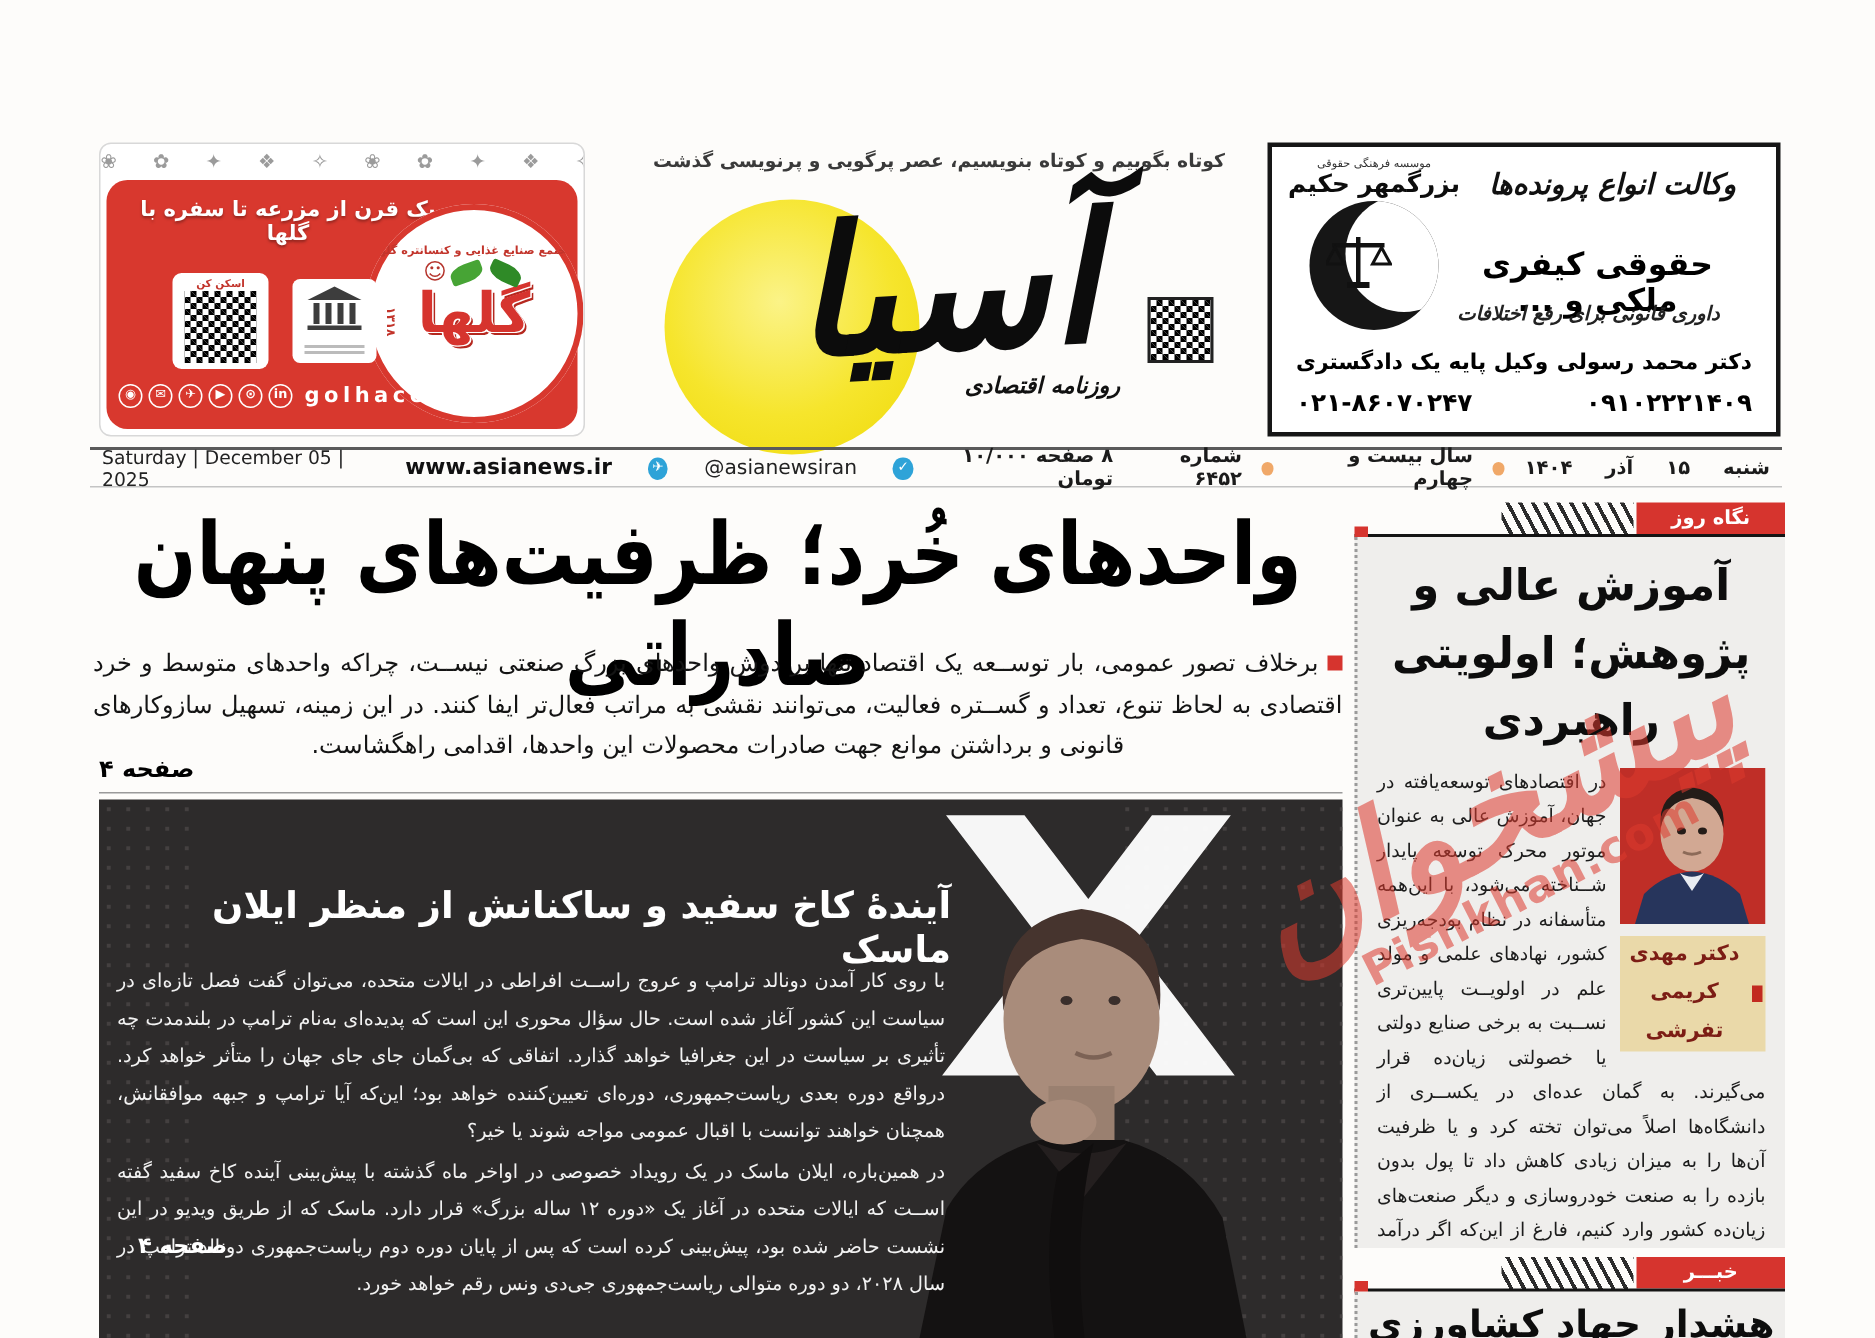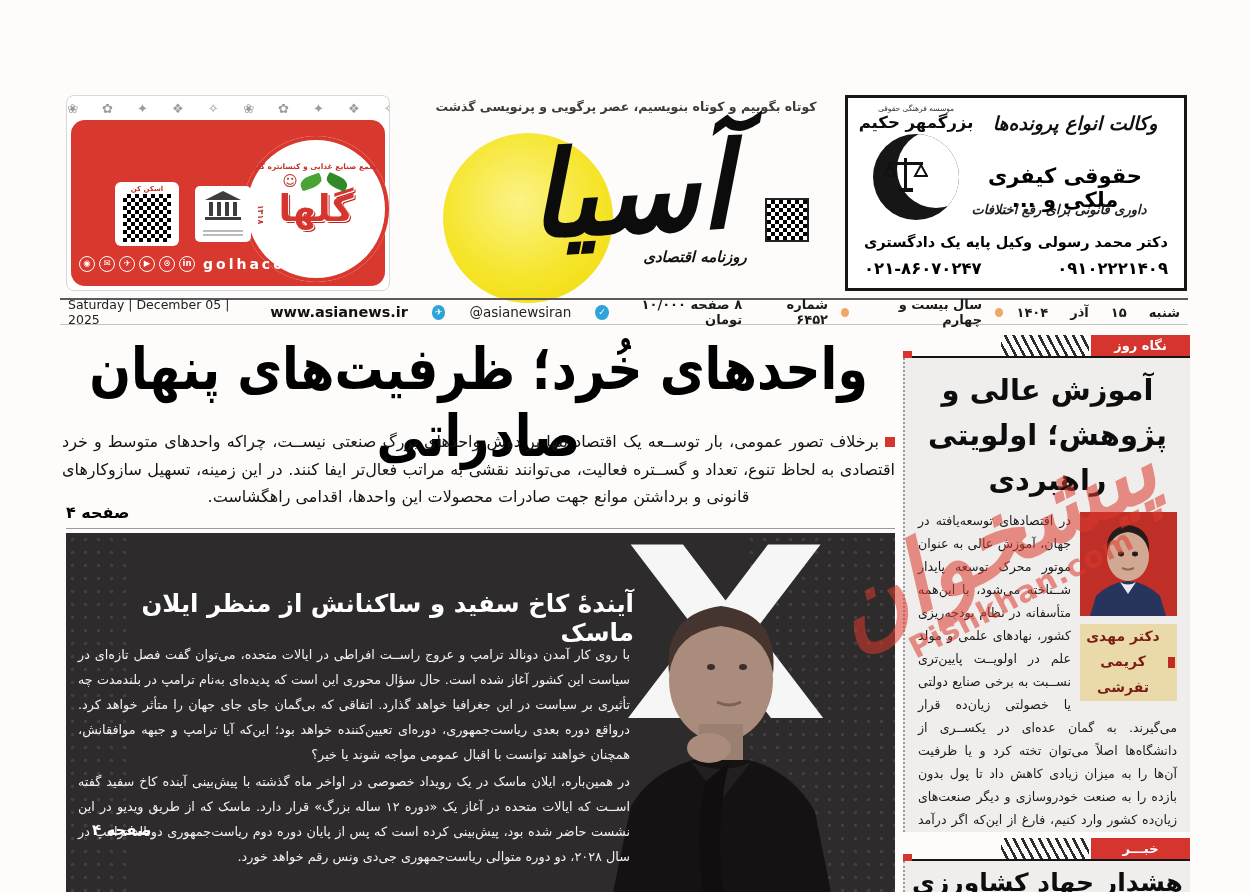--- a/index.html
+++ b/index.html
@@ -153,20 +153,21 @@
 
   <div class="tagline">کوتاه بگوییم و کوتاه بنویسیم، عصر پرگویی و پرنویسی گذشت</div>
   <div class="sun"></div>
   <div class="logo-calligraphy">آسیا</div>
   <div class="logo-subtitle">روزنامه اقتصادی</div>
   <div class="qr qr-masthead"></div>
 
   <div class="ad-left">
     <div class="herbs">❀ ✿ ✦ ❖ ✧ ❀ ✿ ✦ ❖ ✧ ❀ ✿ ✦ ❖ ✧ ❀ ✿ ✦</div>
     <div class="golha-red"></div>
+    <div class="golha-slogan">یک قرن از مزرعه تا سفره با گلها</div>
     <div class="golha-circle">
       <div class="golha-tag">مجتمع صنایع غذایی و کنسانتره گلها</div>
       <div>
         <span class="chef">☺</span><span class="leaf"></span><span class="leaf l2"></span>
       </div>
       <div class="golha-brand">گلها</div>
       <div class="golha-year">۱۳۱۸</div>
     </div>
     <div class="golha-qr-box">
       <div class="scan-label">اسکن کن</div>

